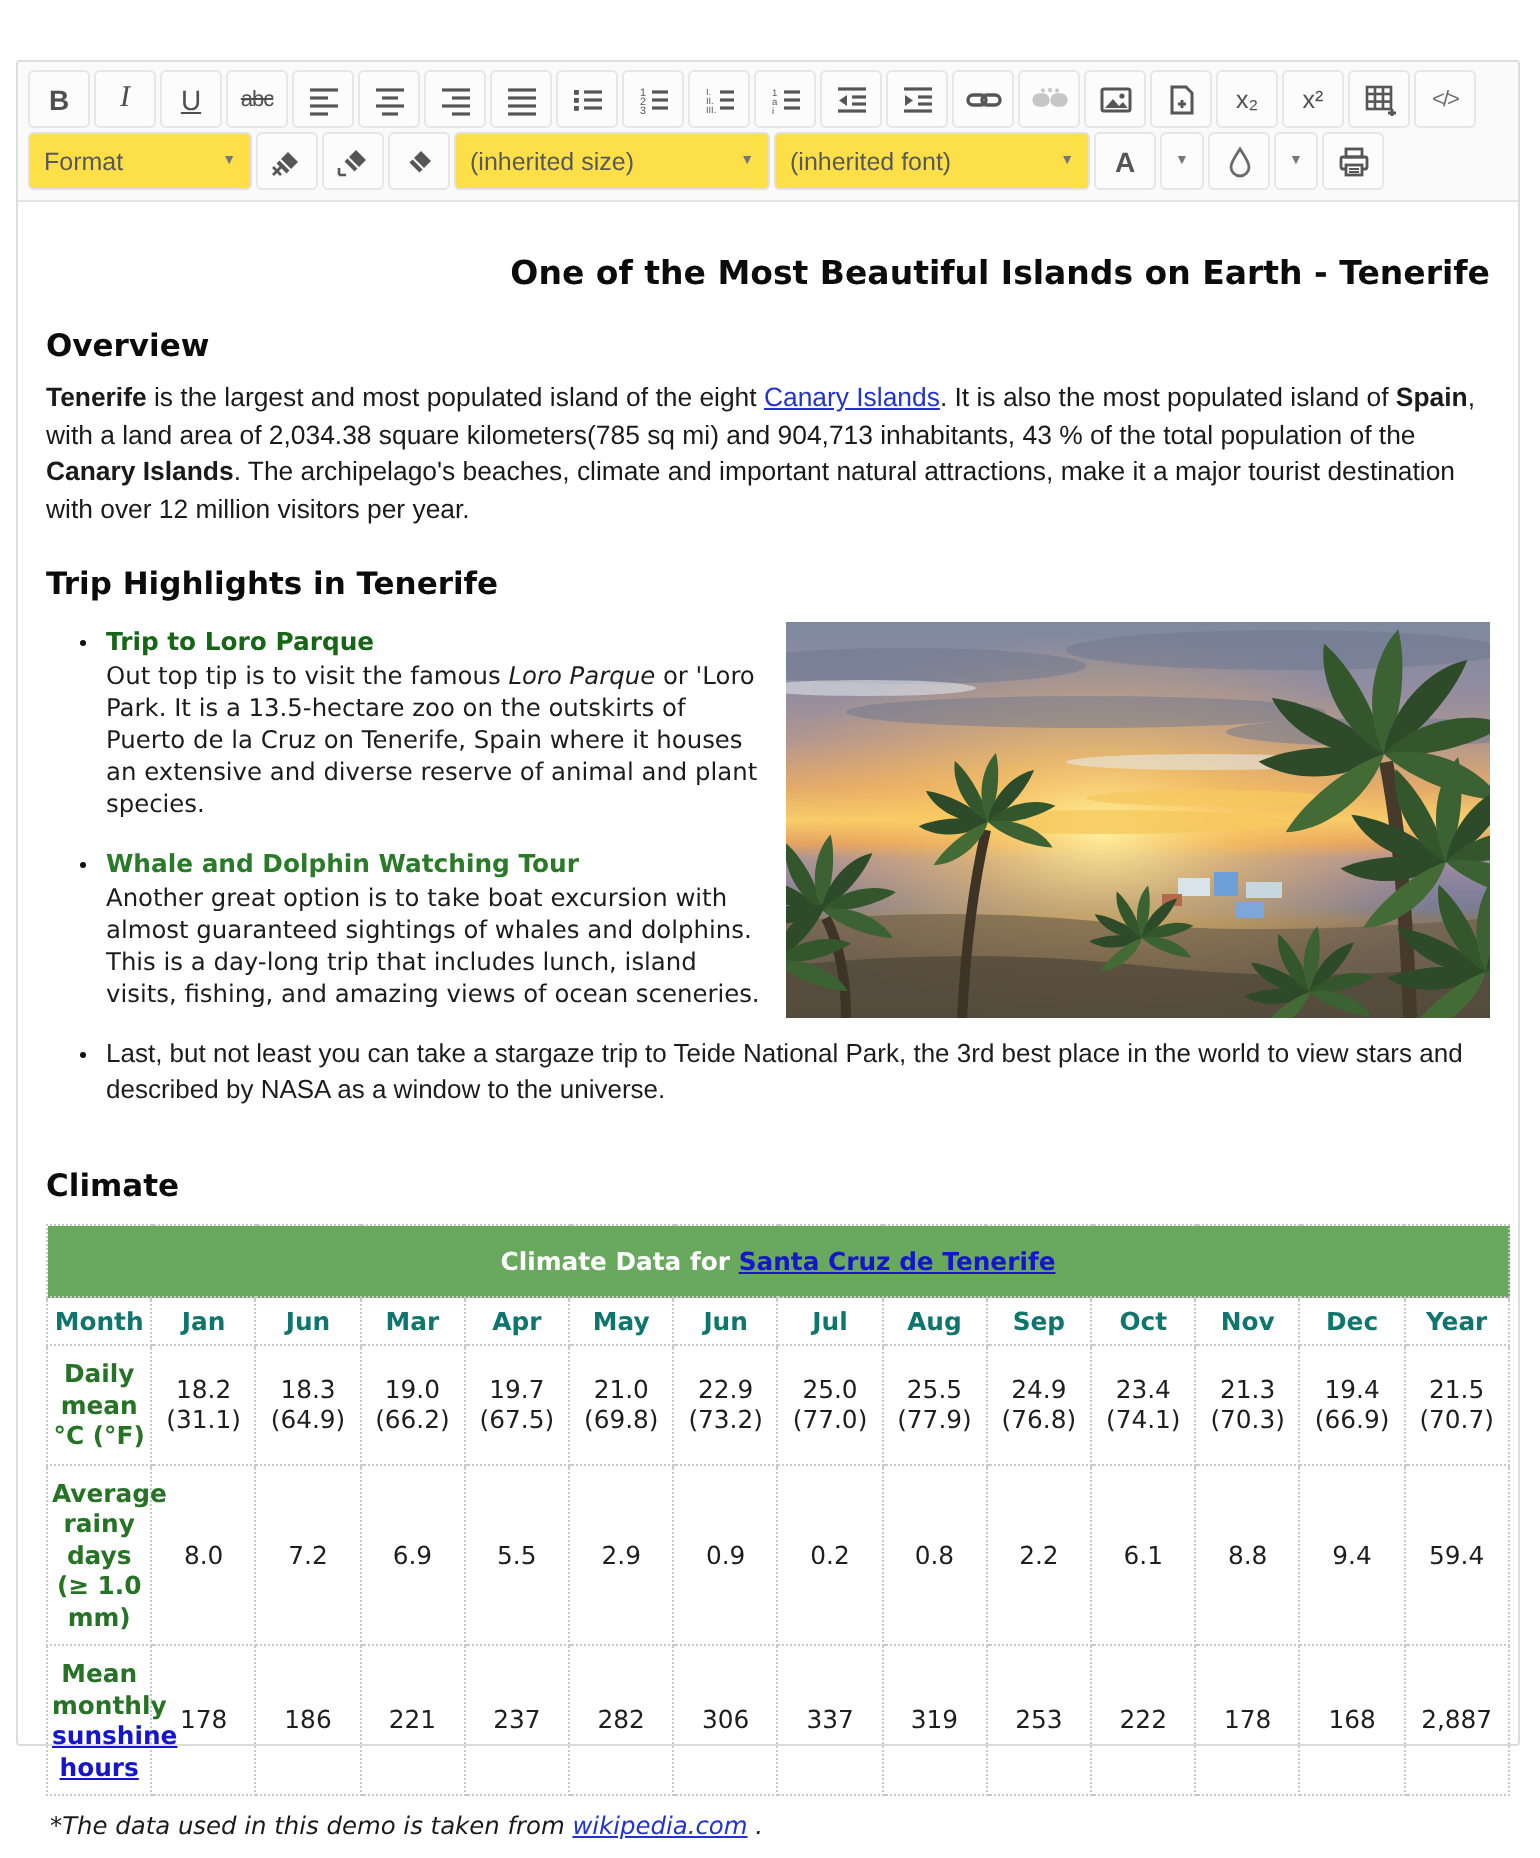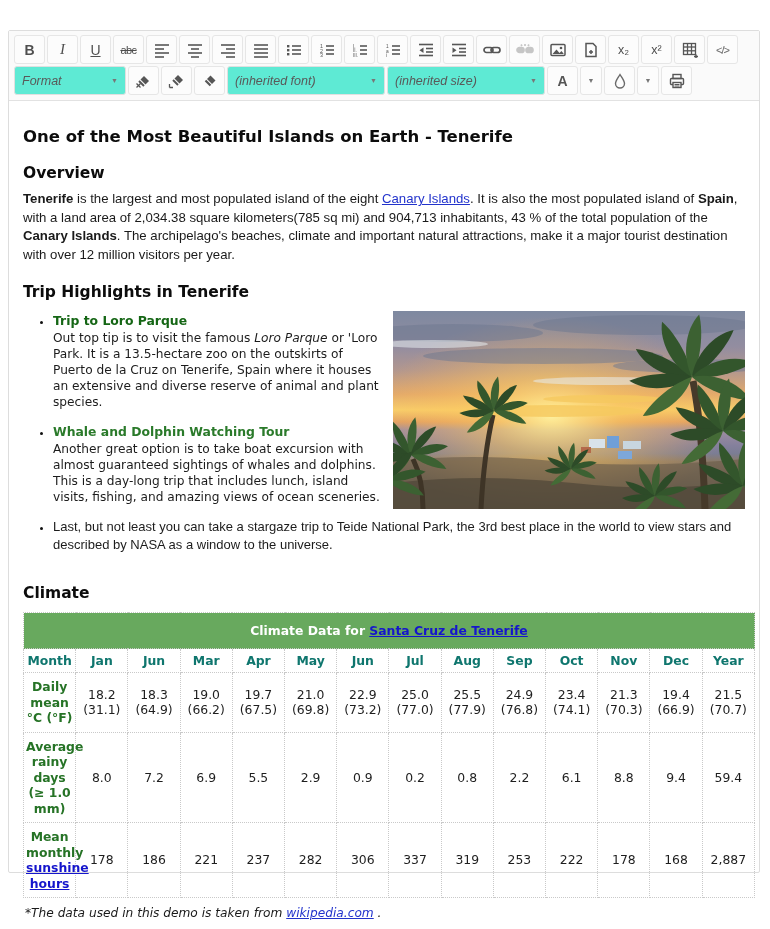--- a/index.html
+++ b/index.html
@@ -15,29 +15,29 @@
   .tb-btn svg{display:block;}
   .tb-btn.disabled{color:#c3c3c3;}
   .tb-btn.disabled svg *{stroke:#c6c6c6;fill:#c6c6c6;}
   .glyph-b{font-weight:bold;font-size:14px;}
   .glyph-i{font-style:italic;font-family:"Liberation Serif",serif;font-size:15px;}
   .glyph-u{text-decoration:underline;font-size:14px;}
   .glyph-s{text-decoration:line-through;font-size:11px;letter-spacing:-.5px;}
   .glyph-sub,.glyph-sup{font-size:12.5px;}
   .glyph-src{font-size:11px;letter-spacing:-1px;color:#6a6a6a;}
   .combo{display:inline-flex;align-items:center;justify-content:space-between;
-    height:29px;border:1px solid #e0e0e0;border-radius:3px;background:#5eead4;
-    color:#595959;font-size:12.5px;padding:0 7px;box-sizing:border-box;cursor:pointer;flex:0 0 auto;font-style:italic;}
+    height:29px;border:1px solid #e0e0e0;border-radius:3px;background:#fde047;
+    color:#595959;font-size:12.5px;padding:0 7px;box-sizing:border-box;cursor:pointer;flex:0 0 auto;}
   .combo .caret,.tb-btn .caret{font-size:7px;color:#777;margin-left:6px;}
   .caret-btn{min-width:22px;}
   .caret-btn .caret{margin-left:0;}
   .colorA{font-weight:bold;font-size:14px;color:#555;}
   
   .content{padding:10px 14px 0 14px;color:#151515;}
-  .doc-title{text-align:left;font-family:"DejaVu Sans",sans-serif;font-weight:bold;
+  .doc-title{text-align:right;font-family:"DejaVu Sans",sans-serif;font-weight:bold;
     font-size:16.5px;margin:16px 0 6px 0;color:#0c0c0c;}
   h2.sec{font-family:"DejaVu Sans",sans-serif;font-weight:bold;font-size:15.5px;
     margin:18px 0 2px 0;color:#0c0c0c;}
   .para{font-size:13.2px;line-height:1.42;margin:8px 0 0 0;color:#1a1a1a;}
   a.lnk{color:#2233cc;text-decoration:underline;cursor:pointer;}
   
   .hl-wrap{margin-top:6px;overflow:hidden;}
   .photo-frame{float:right;width:352px;height:198px;margin:4px 0 8px 12px;position:relative;
     overflow:hidden;}
   ul.hl{margin:6px 0 0 0;padding-left:30px;}
@@ -283,25 +283,25 @@
             <path d="M1.5 14.5 V11 M1.5 14.5 H5" stroke="#565656" stroke-width="1.3" fill="none"></path>
           </svg>
         </span>
       <span class="tb-btn">
           <svg width="17" height="16">
             <path d="M9.5 2.5 L14.5 7.5 L11 11 L6 6 Z" fill="#565656"></path>
             <line x1="4.5" y1="7.5" x2="9.5" y2="12.5" stroke="#565656" stroke-width="2.2"></line>
           </svg>
         </span>
       <span class="combo" style="width:158px">
+          <span>(inherited size)</span>
+          <span class="caret">▼</span>
+        </span>
+      <span class="combo" style="width:158px">
           <span>(inherited font)</span>
-          <span class="caret">▼</span>
-        </span>
-      <span class="combo" style="width:158px">
-          <span>(inherited size)</span>
           <span class="caret">▼</span>
         </span>
       <span class="tb-btn">
           <span class="colorA">A</span>
         </span>
       <span class="tb-btn caret-btn">
           <span class="caret">▼</span>
         </span>
       <span class="tb-btn">
           <svg width="14" height="16">

